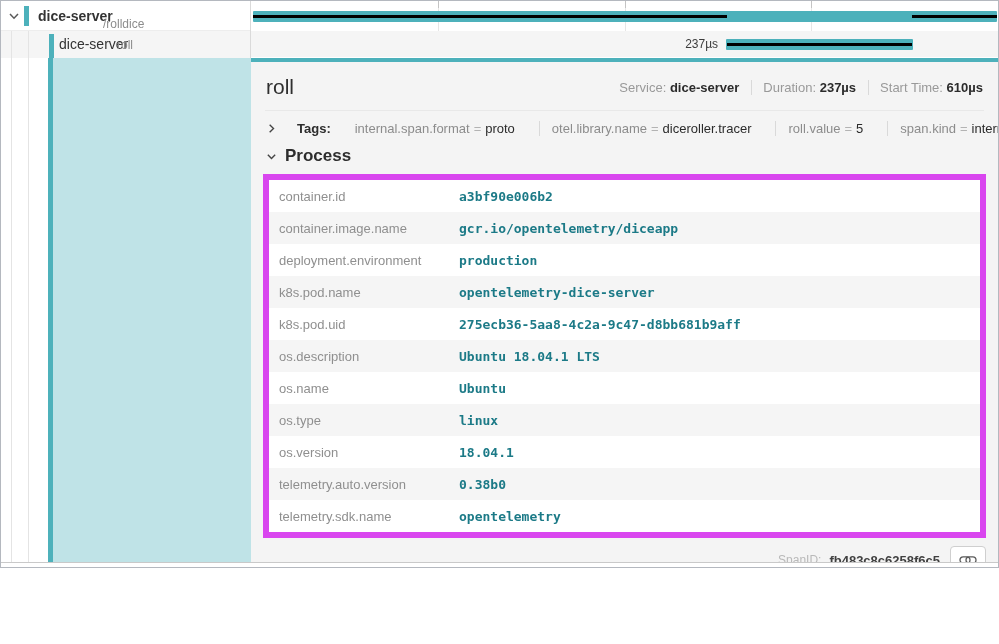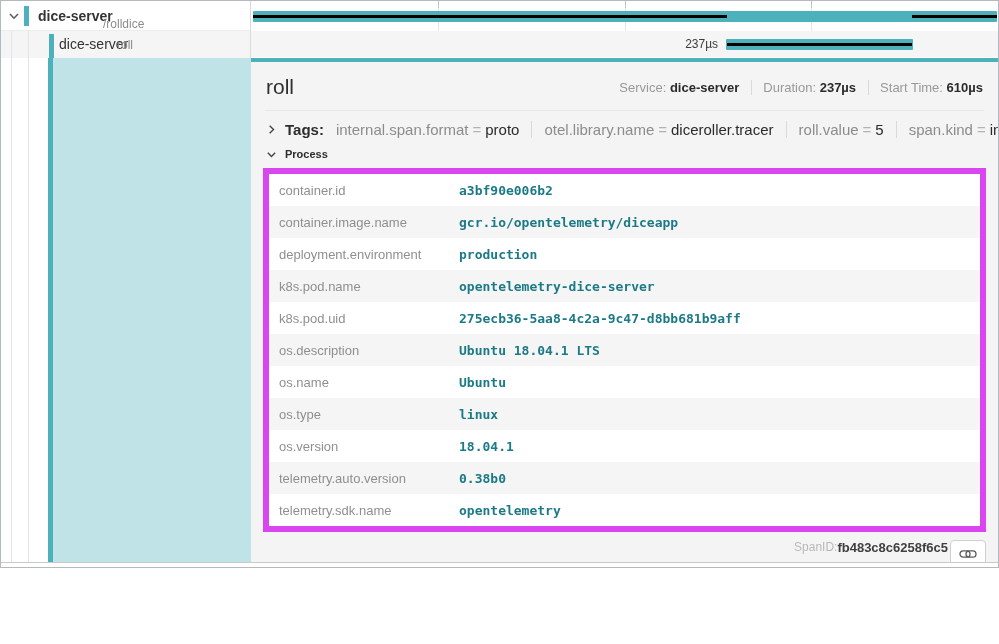--- a/index.html
+++ b/index.html
@@ -46,36 +46,36 @@
          background:#f4f4f4;border-top:4px solid #4db1bb;padding:0 12px;}
   .panel-head{display:flex;justify-content:space-between;align-items:center;padding:13px 3px 11px 3px;}
   .title{margin:0;font-size:21px;font-weight:500;color:#2f2f2f;}
   .overview{font-size:13px;color:#999;white-space:nowrap;}
   .ov-item{display:inline-block;}
   .ov-item + .ov-item{border-left:1px solid #d9d9d9;margin-left:12px;padding-left:11px;}
   .ov-label{color:#999;}
   .ov-value{color:#2b2b2b;font-weight:700;}
   .divider{border-top:1px solid #e8e8e8;margin:0 2px;}
 
-  .tags-row{display:flex;align-items:center;padding:10px 3px 7px 3px;font-size:15px;cursor:pointer;}
+  .tags-row{display:flex;align-items:center;padding:10px 3px 7px 3px;font-size:13px;cursor:pointer;gap:12px;}
   .section-label{font-weight:700;color:#2d2d2d;margin-left:8px;}
   .tag-item{margin-left:12px;padding-left:0;white-space:nowrap;}
   .tag-item + .tag-item{border-left:1px solid #d9d9d9;padding-left:12px;}
   .tag-key{color:#8c8c8c;}
   .tag-eq{color:#b3b3b3;margin:0 4px;}
   .tag-val{color:#2b2b2b;}
-  .process-row{display:flex;align-items:center;padding:3px 3px 8px 3px;font-size:11px;cursor:pointer;}
+  .process-row{display:flex;align-items:center;padding:3px 3px 8px 3px;font-size:17px;cursor:pointer;}
 
   table.kv{width:100%;border-collapse:collapse;background:#fff;border:6px solid #d946ef;}
   table.kv td{font-size:13px;padding:9px 10px 8px 10px;vertical-align:top;}
   table.kv tr:nth-child(even) td{background:#f5f5f5;}
   td.k{width:160px;color:#8f8f8f;}
   td.v{font-family:"DejaVu Sans Mono","Liberation Mono",monospace;font-size:12px;font-weight:700;color:#1c7a87;}
 
-  .panel-footer{display:flex;justify-content:flex-end;padding:8px 0 0 0;}
+  .panel-footer{display:flex;justify-content:flex-end;align-items:center;gap:8px;padding:8px 0 0 0;}
   .spanid-label{font-size:12px;color:#b9b9b9;}
   .spanid-value{font-size:13px;font-weight:600;color:#404040;}
   .link-btn{width:34px;height:26px;border:1px solid #cfcfcf;border-radius:4px;background:#fff;
             display:flex;align-items:center;justify-content:center;cursor:pointer;margin-left:2px;}
   .icon{display:inline-flex;align-items:center;justify-content:center;}
 </style>
 </head>
 <body>
 
 <div class="screen">

